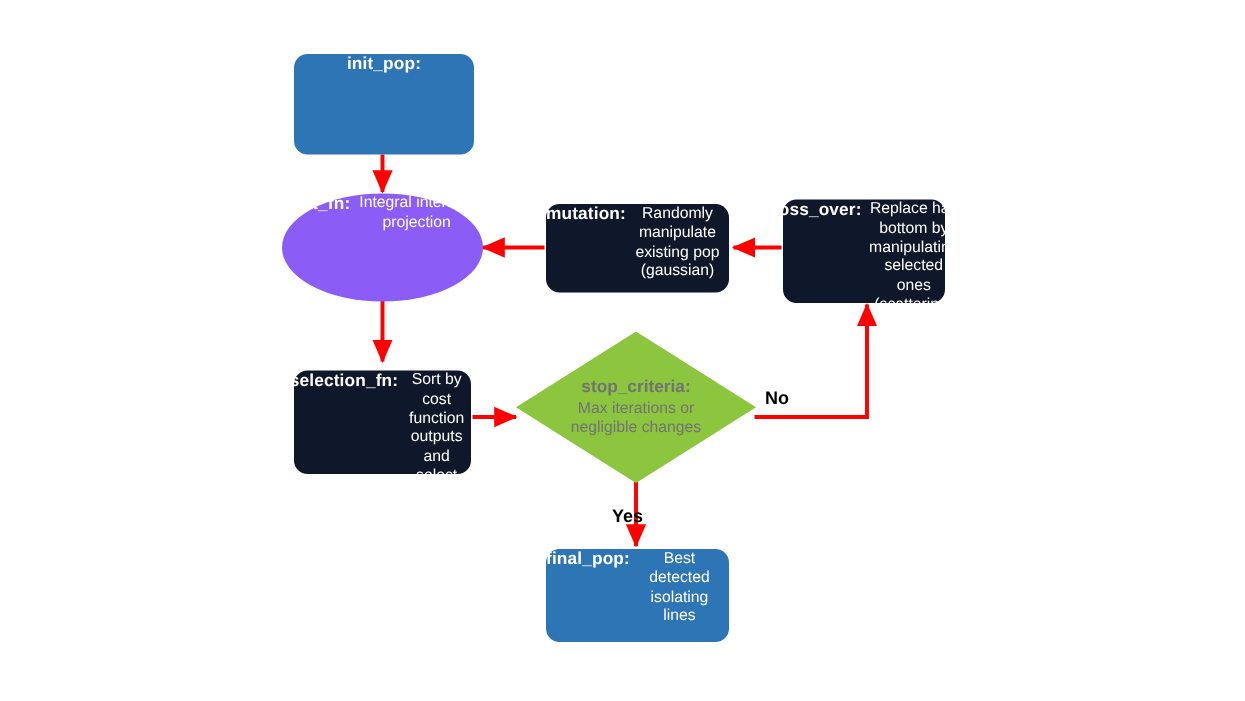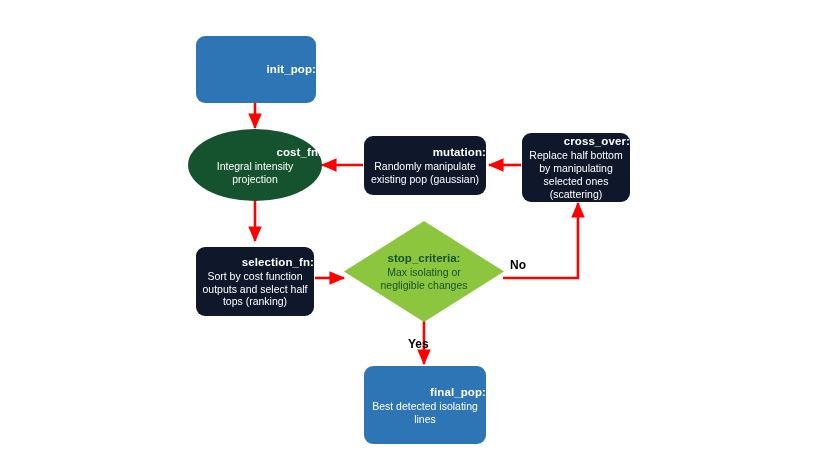--- a/index.html
+++ b/index.html
@@ -14,22 +14,22 @@
     position: relative;
     width: 830px;
     height: 467px;
     background: #ffffff;
     overflow: hidden;
   }
   .node {
     position: absolute;
     box-sizing: border-box;
     display: flex;
-    flex-direction: column;
-    align-items: flex-end;
+    flex-direction: row;
+    align-items: flex-start;
     justify-content: center;
     text-align: center;
     color: #ffffff;
     line-height: 1.22;
     z-index: 3;
   }
   .node .title {
     font-weight: bold;
     font-size: 11.5px;
     letter-spacing: 0.1px;
@@ -41,42 +41,42 @@
   }
   .box-dark {
     background: #2E75B6;
     border-radius: 9px;
   }
   .box-cyan {
     background: #0f172a;
     border-radius: 9px;
   }
   .ellipse {
-    background: #14532d;
+    background: #8b5cf6;
     border-radius: 50%;
   }
   .diamond-wrap {
     position: absolute;
     z-index: 3;
   }
   .diamond-shape {
     position: absolute;
     inset: 0;
     background: #8CC63E;
     clip-path: polygon(50% 0%, 100% 50%, 50% 100%, 0% 50%);
   }
   .diamond-text {
     position: absolute;
     inset: 0;
     display: flex;
     flex-direction: column;
     align-items: center;
     justify-content: center;
     text-align: center;
-    color: #14532d;
+    color: #737373;
     line-height: 1.22;
   }
   .diamond-text .title {
     font-weight: bold;
     font-size: 11.5px;
     margin-bottom: 1px;
   }
   .diamond-text .body {
     font-size: 10.5px;
   }
@@ -150,25 +150,25 @@
 
   <div class="node box-cyan" style="left:196px; top:247px; width:118px; height:69px;">
     <div class="title">selection_fn:</div>
     <div class="body">Sort by cost function outputs and select half tops (ranking)</div>
   </div>
 
   <div class="diamond-wrap" style="left:344px; top:221px; width:160px; height:101px;">
     <div class="diamond-shape"></div>
     <div class="diamond-text">
       <div class="title">stop_criteria:</div>
-      <div class="body" style="max-width:96px;">Max isolating or negligible changes</div>
+      <div class="body" style="max-width:96px;">Max iterations or negligible changes</div>
     </div>
   </div>
 
-  <div class="node box-dark" style="left:364px; top:366px; width:122px; height:78px;">
+  <div class="node box-dark" style="left:364px; top:366px; width:122px; height:62px;">
     <div class="title">final_pop:</div>
     <div class="body">Best detected isolating lines</div>
   </div>
 
   <div class="edge-label" style="left:510px; top:258px;">No</div>
   <div class="edge-label" style="left:408px; top:337px;">Yes</div>
 
 </div>
 
 </body></html>

